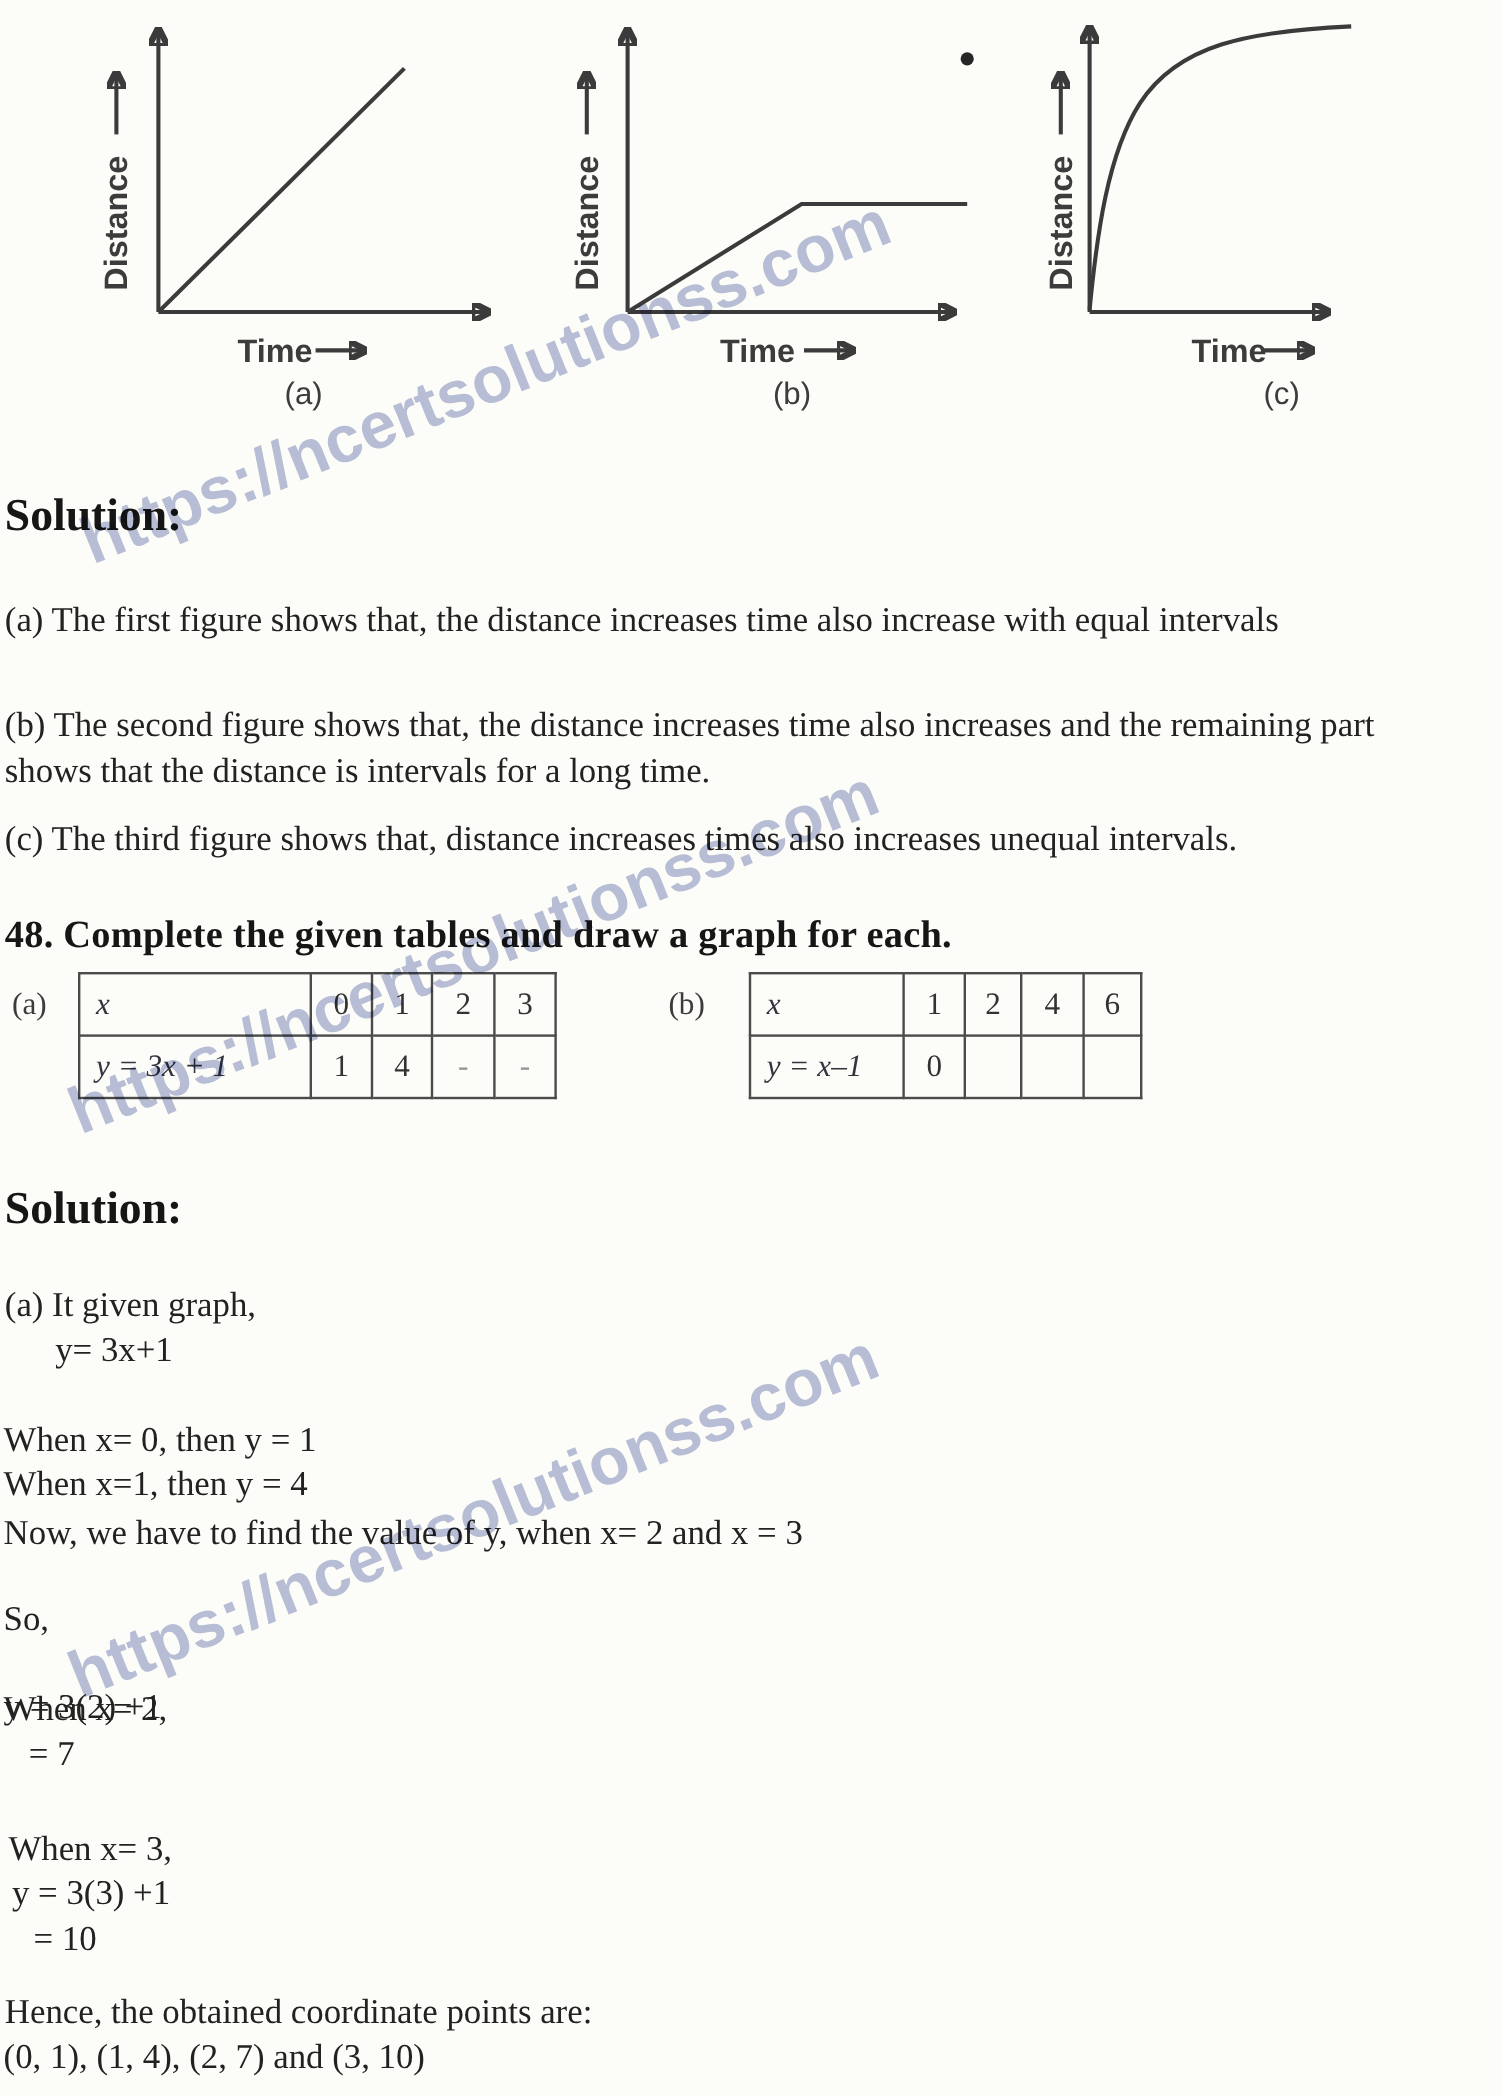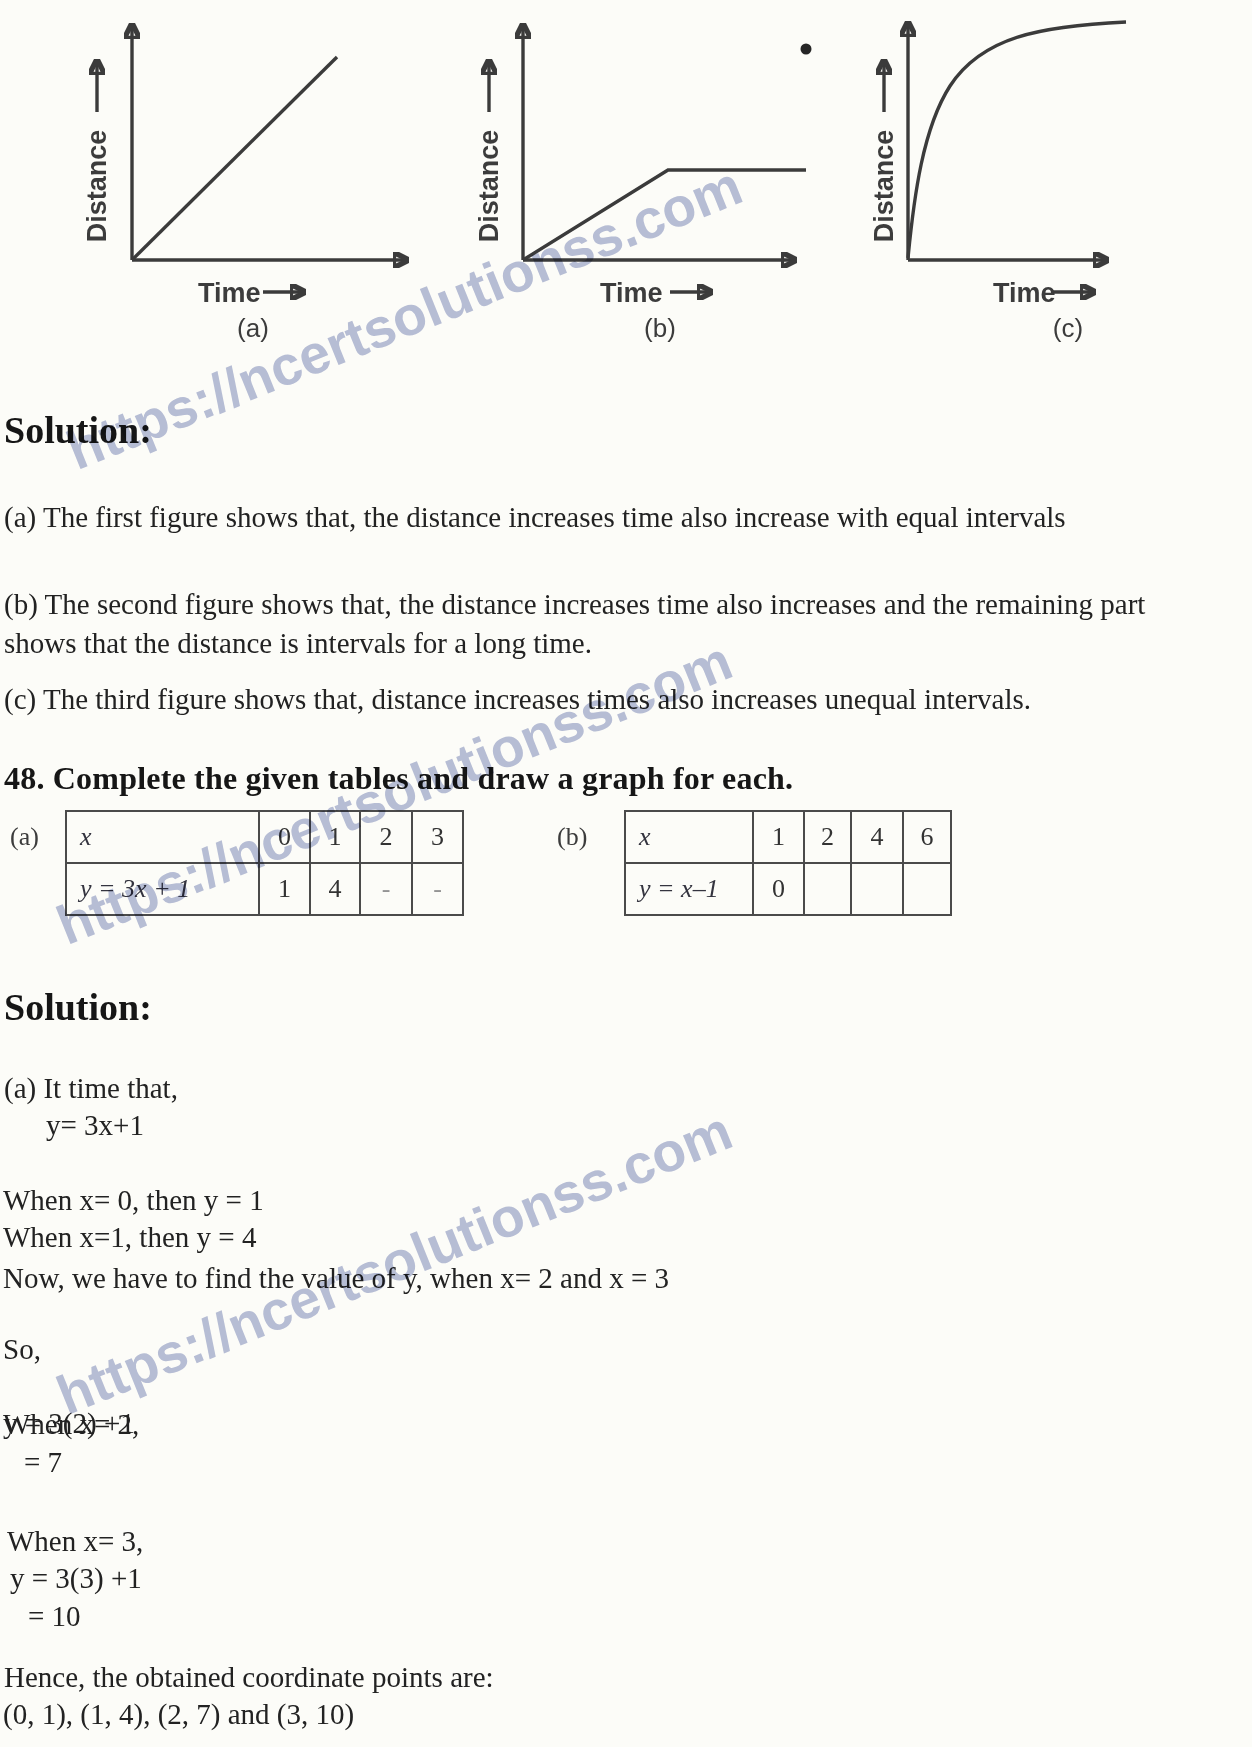--- a/index.html
+++ b/index.html
@@ -144,21 +144,21 @@
         <td>0</td>
         <td></td>
         <td></td>
         <td></td>
       </tr>
     </tbody>
   </table>
 
   <div class="h-bold" style="left:4px;top:985px;">Solution:</div>
 
-  <div class="line" style="left:4px;top:1072px;">(a) It time that,</div>
+  <div class="line" style="left:4px;top:1072px;">(a) It given graph,</div>
   <div class="line" style="left:46px;top:1109px;">y= 3x+1</div>
   <div class="line" style="left:3px;top:1184px;">When x= 0, then y = 1</div>
   <div class="line" style="left:3px;top:1221px;font-family:Liberation Serif, serif;">When x=1, then y = 4</div>
   <div class="line" style="left:3px;top:1262px;font-family:Liberation Serif, serif;">Now, we have to find the value of y, when x= 2 and x = 3</div>
   <div class="line" style="left:3px;top:1333px;">So,</div>
   <div class="line" style="left:3px;top:1408px;text-align:center;">When x= 2,</div>
   <div class="line" style="left:3px;top:1407px;">y = 3(2) +1</div>
   <div class="line" style="left:24px;top:1446px;">= 7</div>
   <div class="line" style="left:7px;top:1525px;">When x= 3,</div>
   <div class="line" style="left:10px;top:1562px;">y = 3(3) +1</div>

